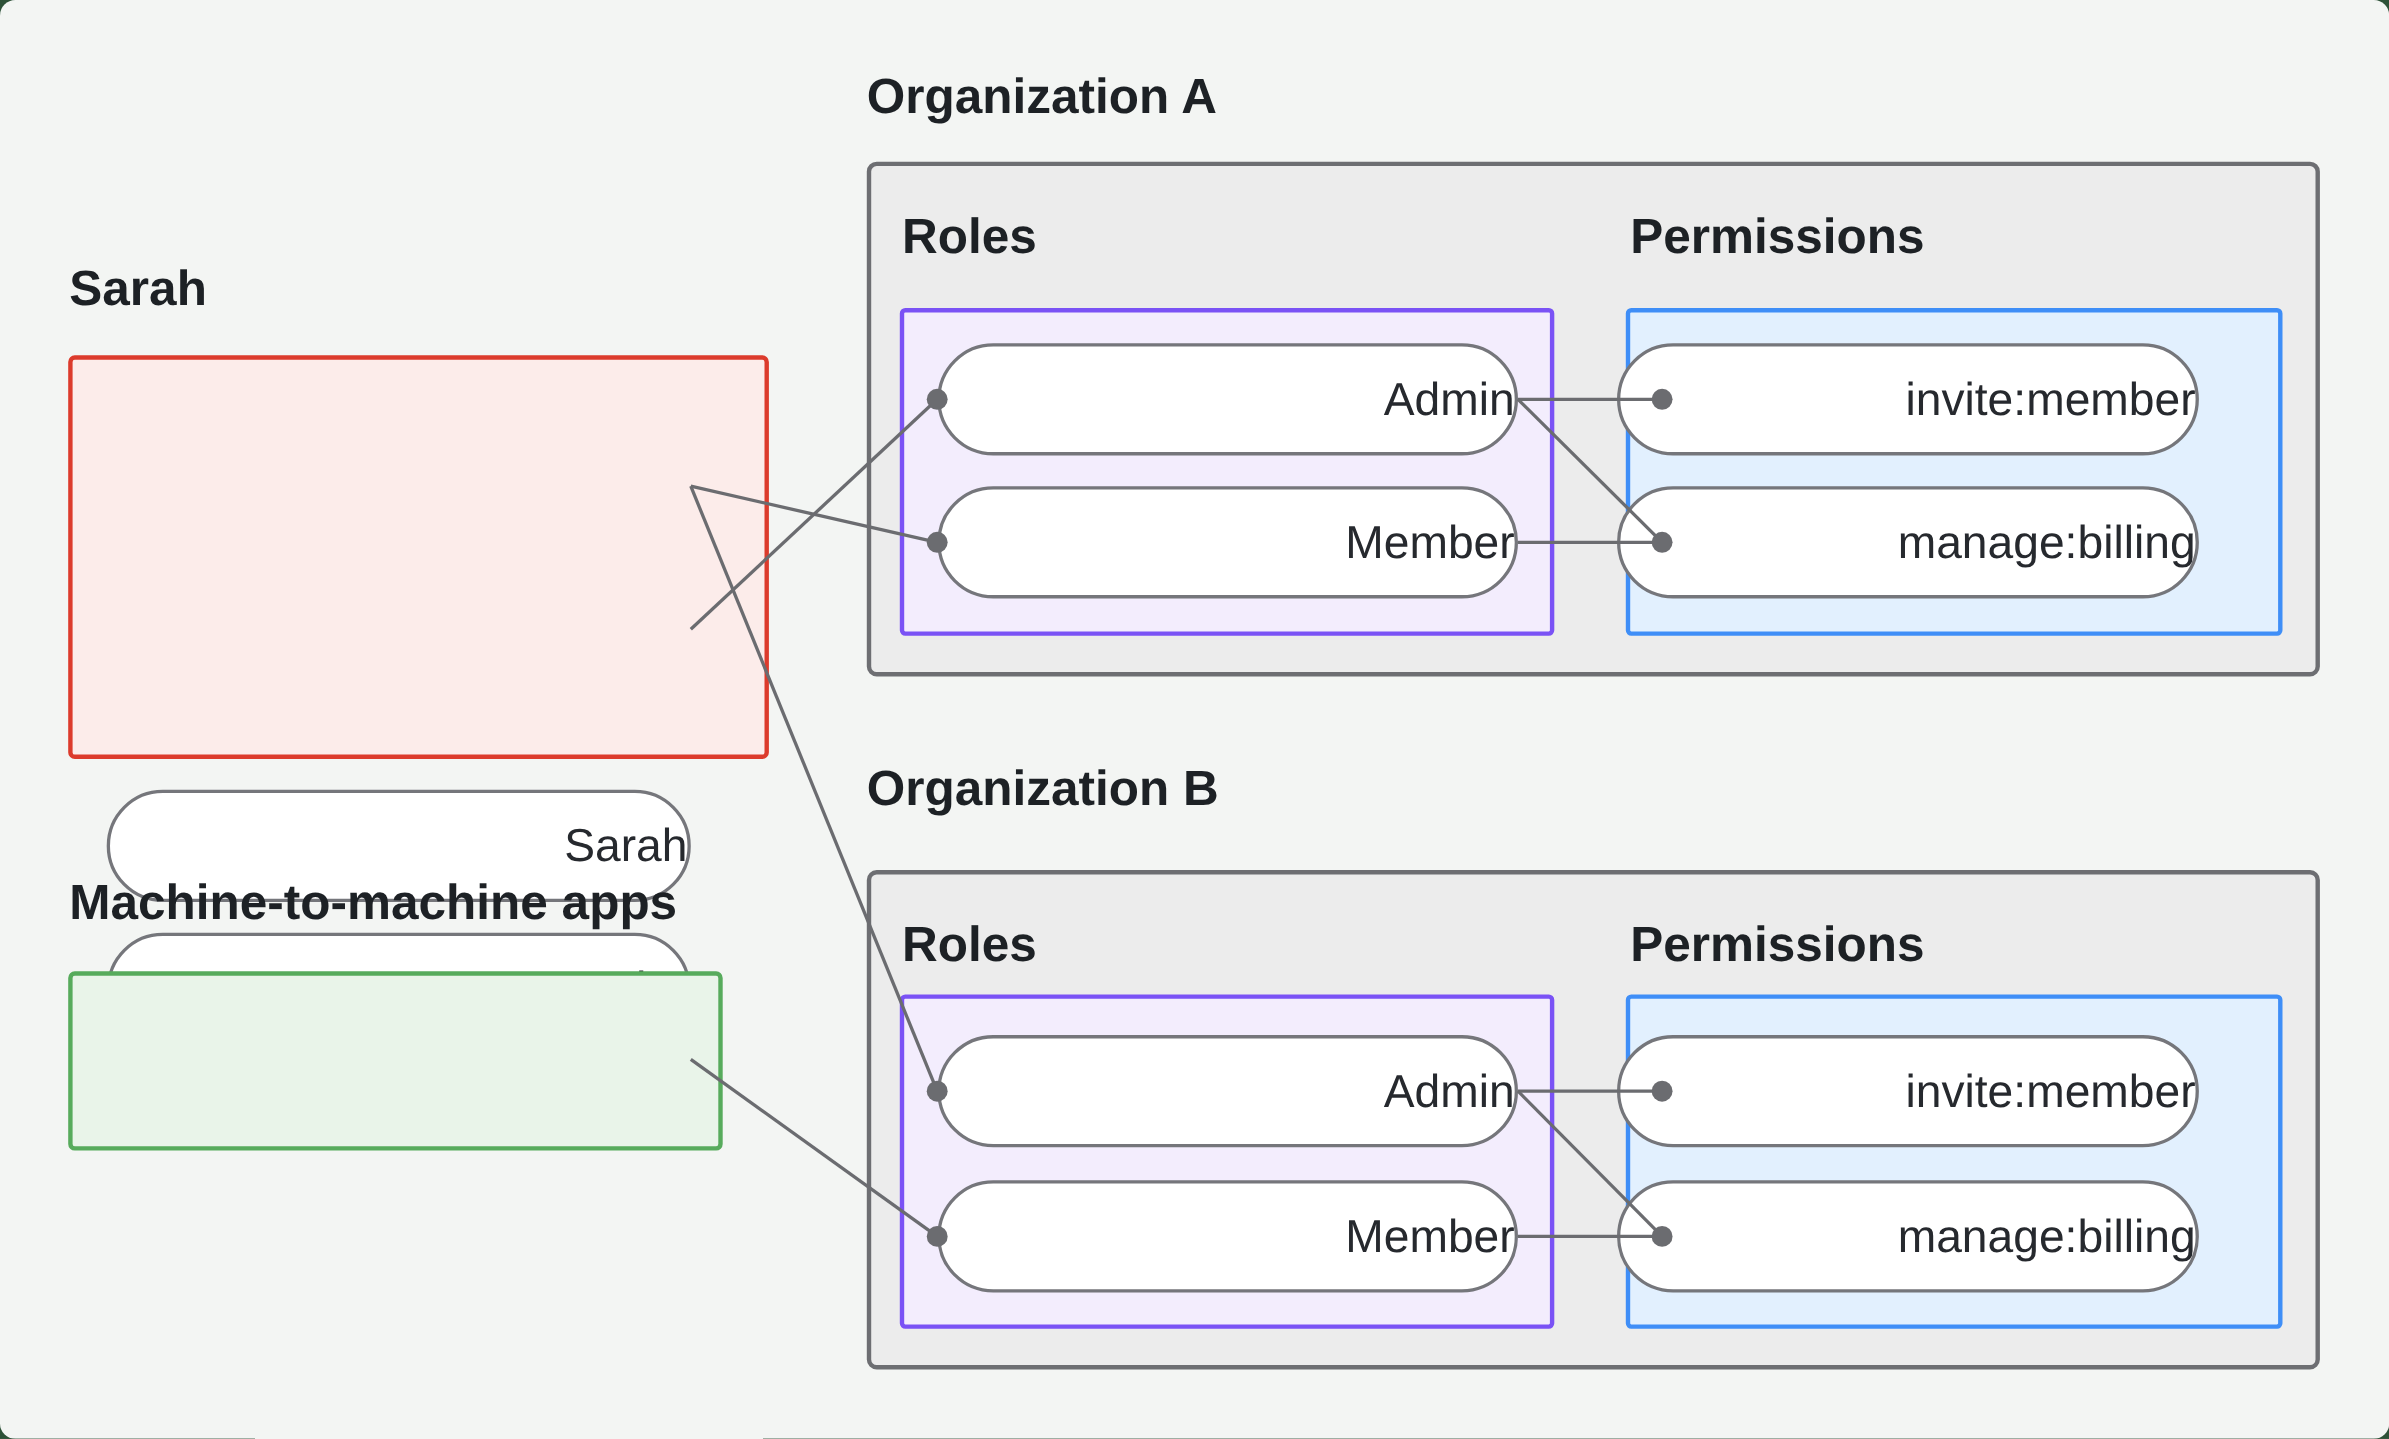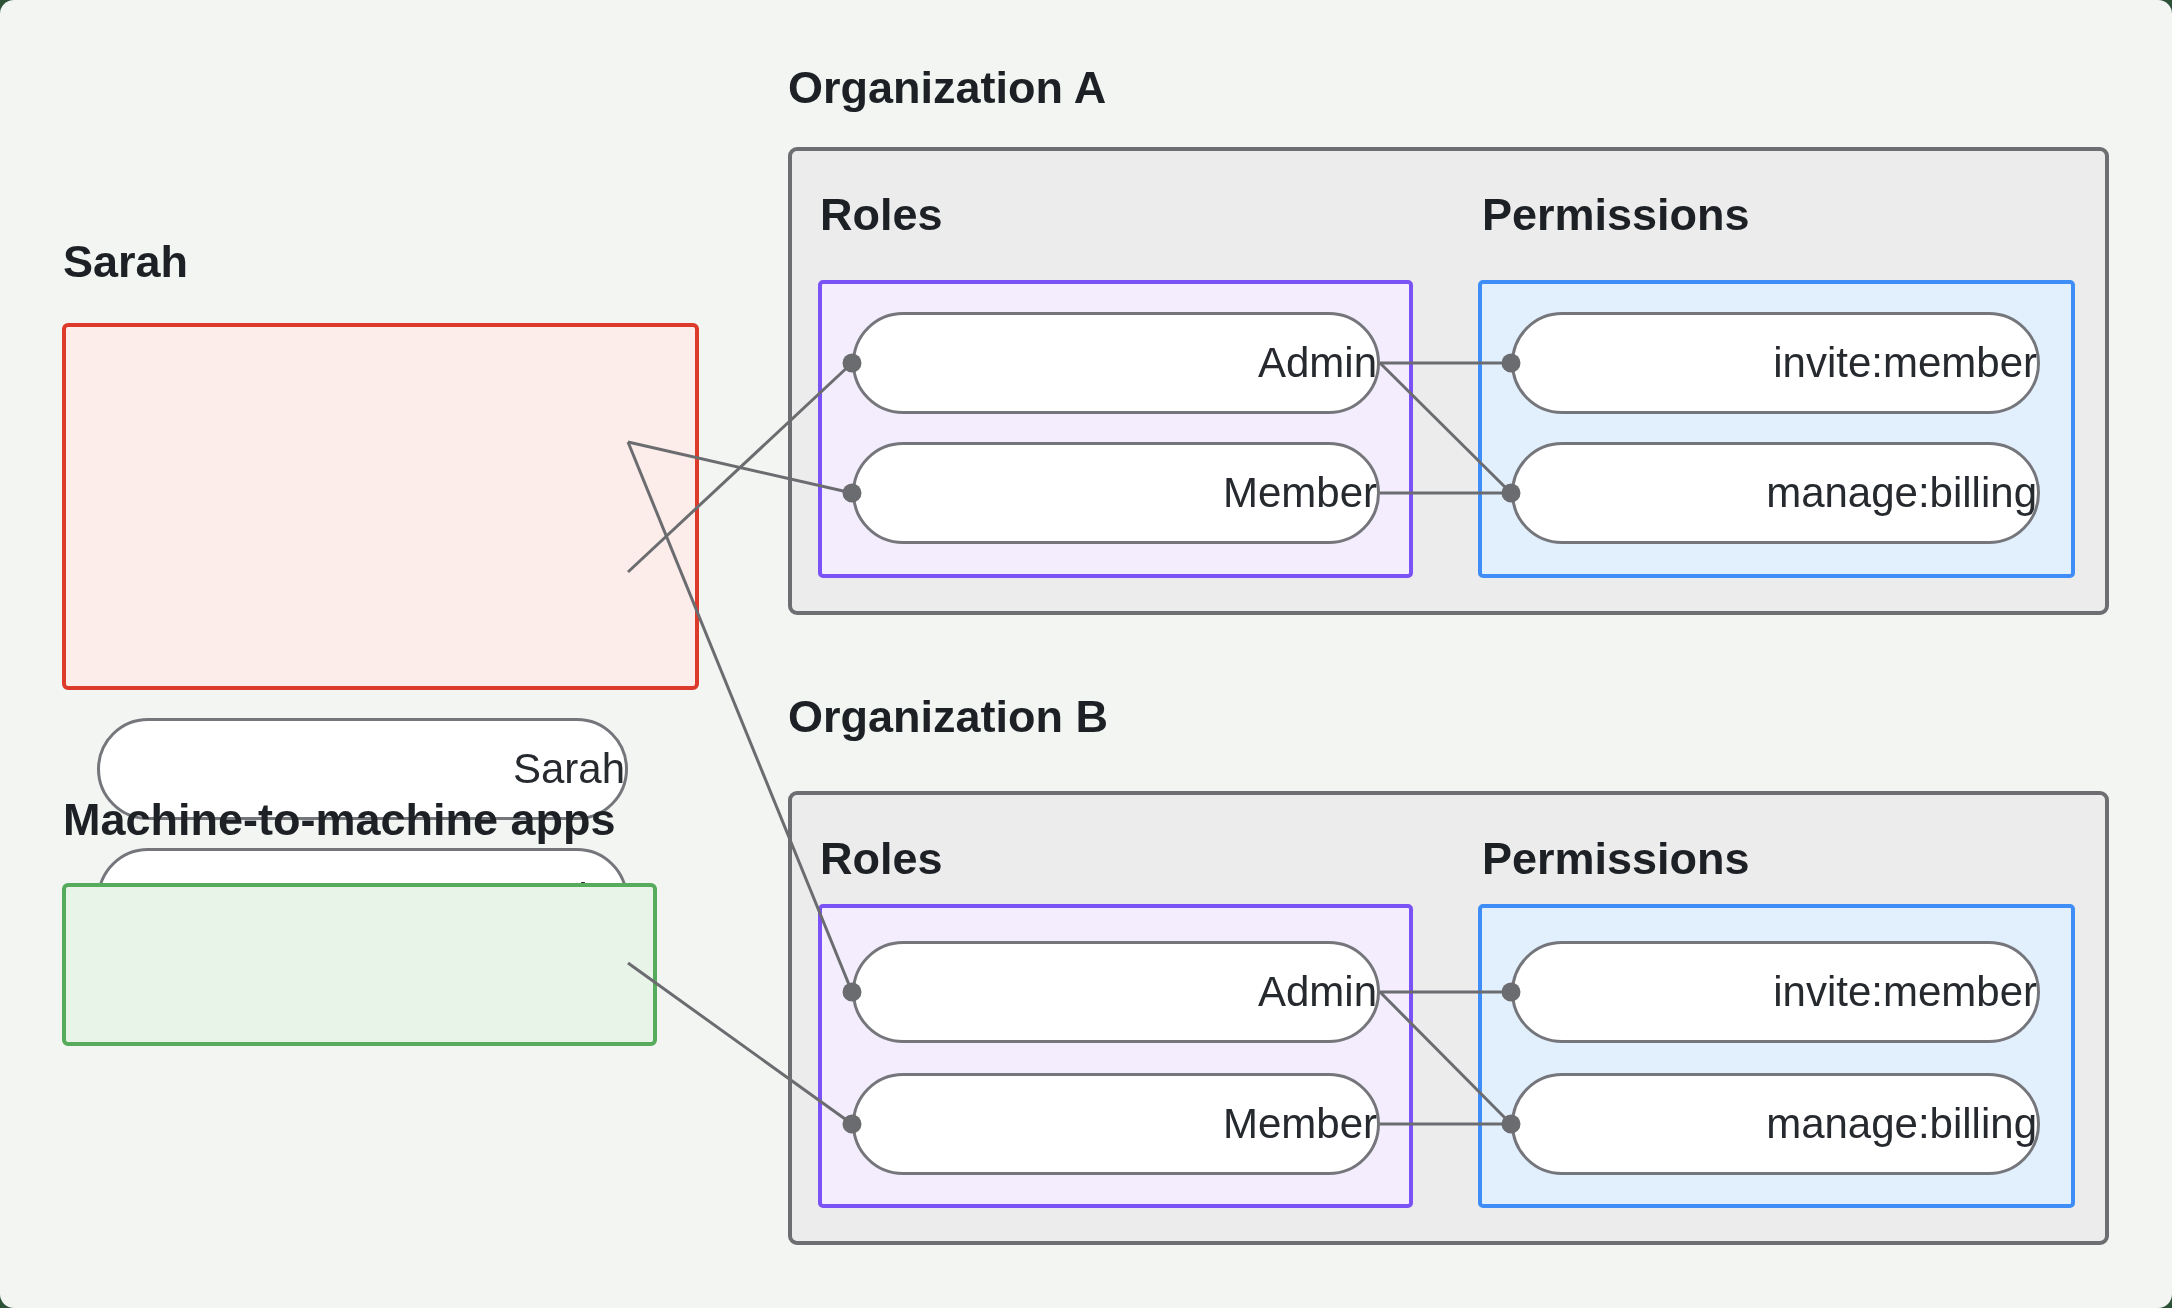--- a/index.html
+++ b/index.html
@@ -43,21 +43,21 @@
   .pill{
     position:absolute;box-sizing:border-box;
     height:102px;border-radius:51px;
     background:#ffffff;border:3px solid #75767b;
     display:flex;align-items:center;justify-content:flex-end;
     font-size:42px;color:#26292e;line-height:1;
     white-space:nowrap;
   }
   .left-pill{left:97px;width:531px;}
   .role-pill{left:852px;width:528px;}
-  .perm-pill{left:1511px;width:529px;}
+  .perm-pill{left:1470px;width:529px;}
   .conn{
     position:absolute;left:0;top:0;width:2172px;height:1308px;
     pointer-events:none;
   }
   .conn line{stroke:#6b6c70;stroke-width:3;}
   .conn circle{fill:#6b6c70;}
   
   .users-label{left:63px;top:239px;}
   .m2m-label{left:63px;top:797px;}
   .org-a-title{left:788px;top:65px;text-align:center;}

